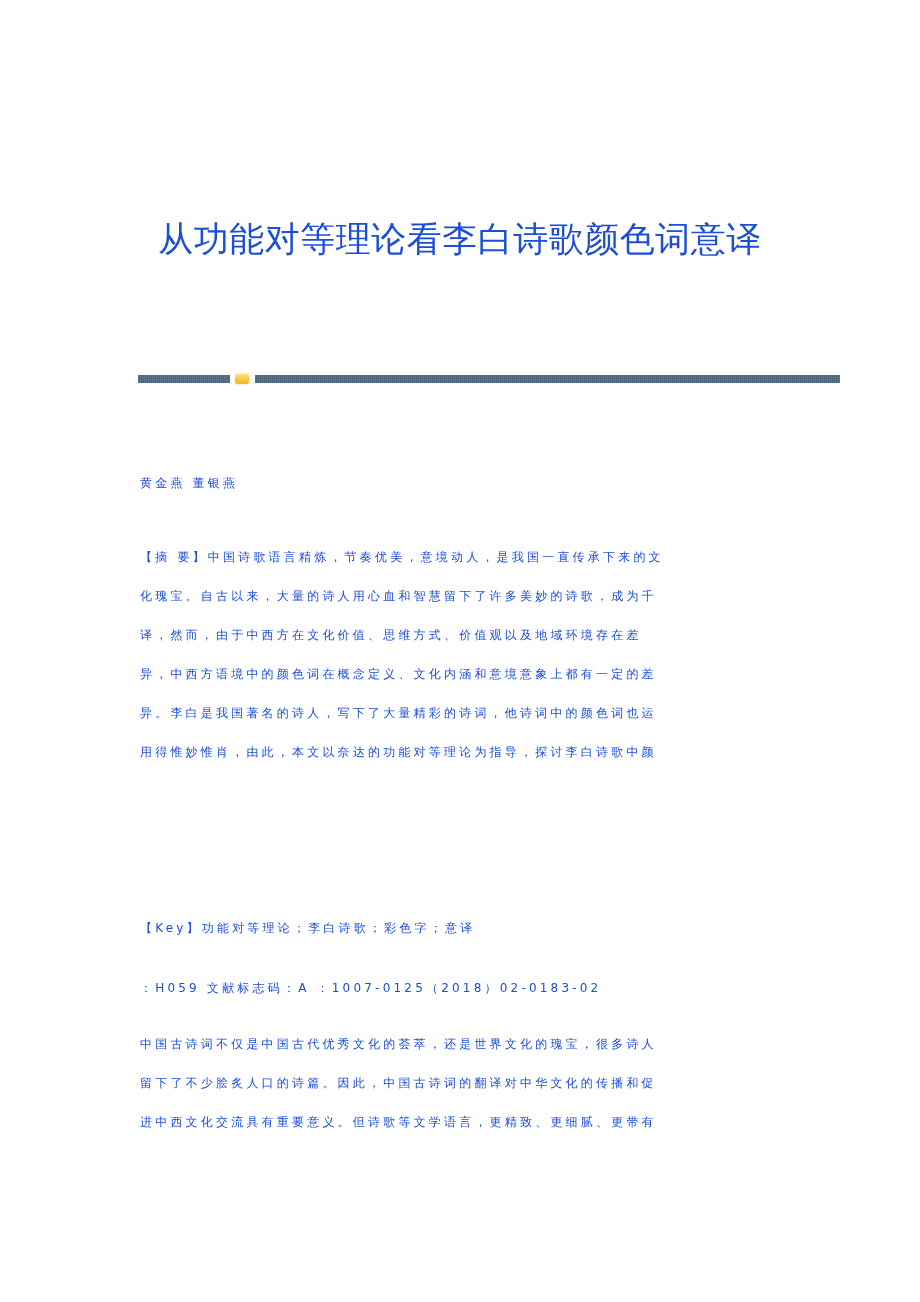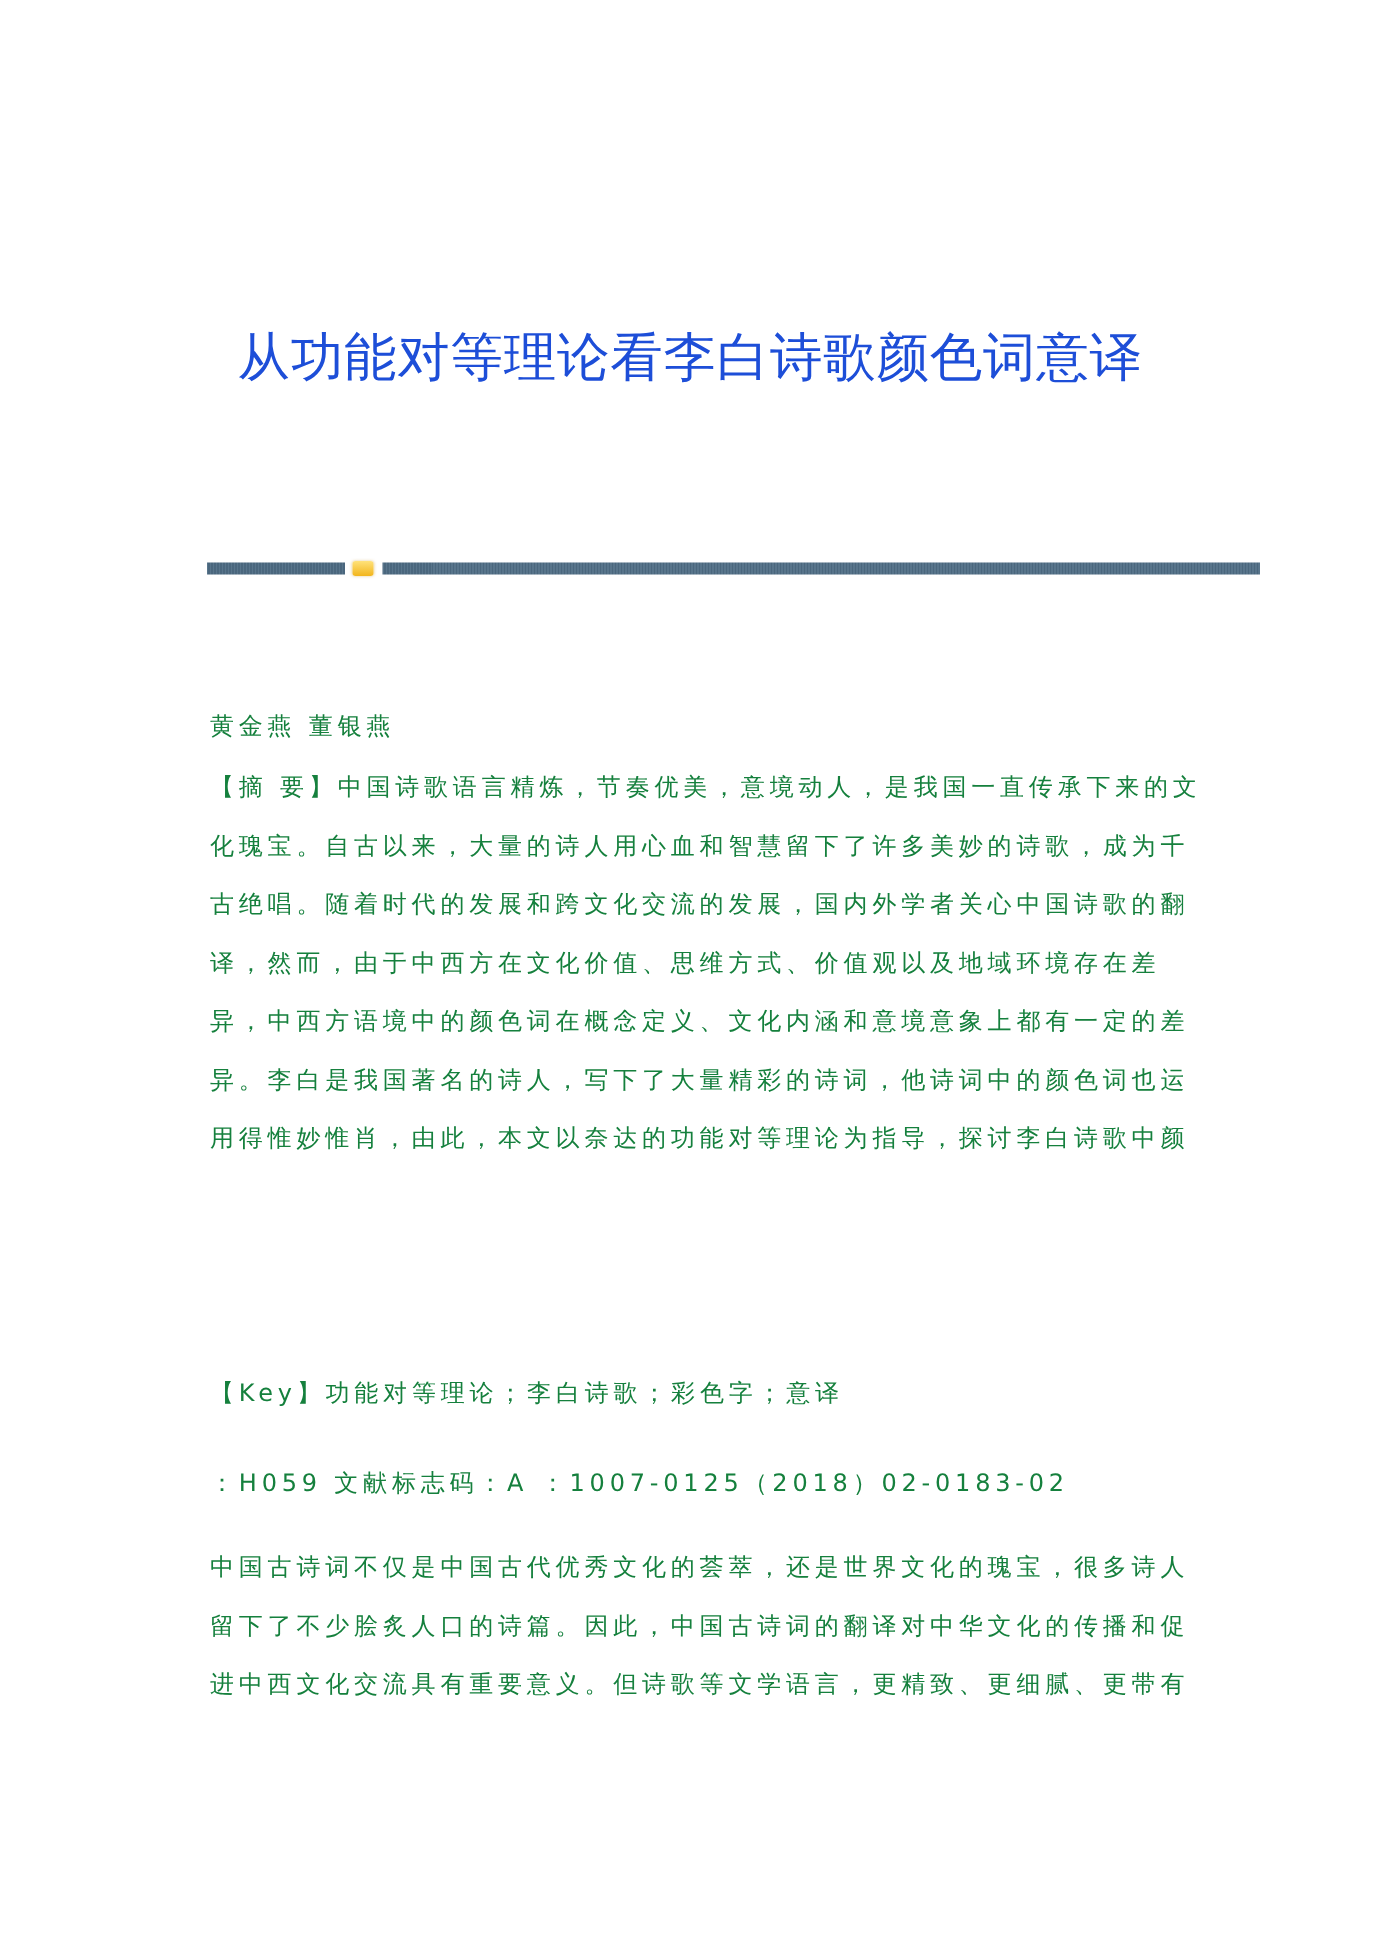--- a/index.html
+++ b/index.html
@@ -62,28 +62,28 @@
       right: 0;
       height: 8px;
       background: #4e6c84;
       background-image: repeating-linear-gradient(90deg, rgba(255,255,255,0.06) 0 1px, rgba(0,0,0,0.05) 1px 2px);
     }
     .body-text {
       position: absolute;
       left: 140px;
       width: 650px;
       font-family: "DejaVu Sans", sans-serif;
-      font-size: 16px;
+      font-size: 12px;
       letter-spacing: 3.2px;
-      color: #15803d;
+      color: #1d4ed8;
       line-height: 39px;
       margin: 0;
     }
     .authors { top: 464px; }
-    .abstract { top: 505px; }
+    .abstract { top: 538px; }
     .keywords { top: 909px; }
     .classification { top: 969px; }
     .intro { top: 1025px; }
     .line { display: block; white-space: nowrap; }
   </style>
 </head>
 <body>
 
 <h1 class="title">从功能对等理论看李白诗歌颜色词意译</h1>
 
@@ -91,21 +91,20 @@
   <div class="seg-left"></div>
   <div class="ornament"></div>
   <div class="seg-right"></div>
 </div>
 
 <p class="body-text authors">黄金燕 董银燕</p>
 
 <div class="body-text abstract">
   <span class="line">【摘 要】中国诗歌语言精炼，节奏优美，意境动人，是我国一直传承下来的文</span>
   <span class="line">化瑰宝。自古以来，大量的诗人用心血和智慧留下了许多美妙的诗歌，成为千</span>
-  <span class="line">古绝唱。随着时代的发展和跨文化交流的发展，国内外学者关心中国诗歌的翻</span>
   <span class="line">译，然而，由于中西方在文化价值、思维方式、价值观以及地域环境存在差</span>
   <span class="line">异，中西方语境中的颜色词在概念定义、文化内涵和意境意象上都有一定的差</span>
   <span class="line">异。李白是我国著名的诗人，写下了大量精彩的诗词，他诗词中的颜色词也运</span>
   <span class="line">用得惟妙惟肖，由此，本文以奈达的功能对等理论为指导，探讨李白诗歌中颜</span>
 </div>
 
 <p class="body-text keywords">【Key】功能对等理论；李白诗歌；彩色字；意译</p>
 
 <p class="body-text classification">：H059 文献标志码：A ：1007-0125（2018）02-0183-02</p>
 

